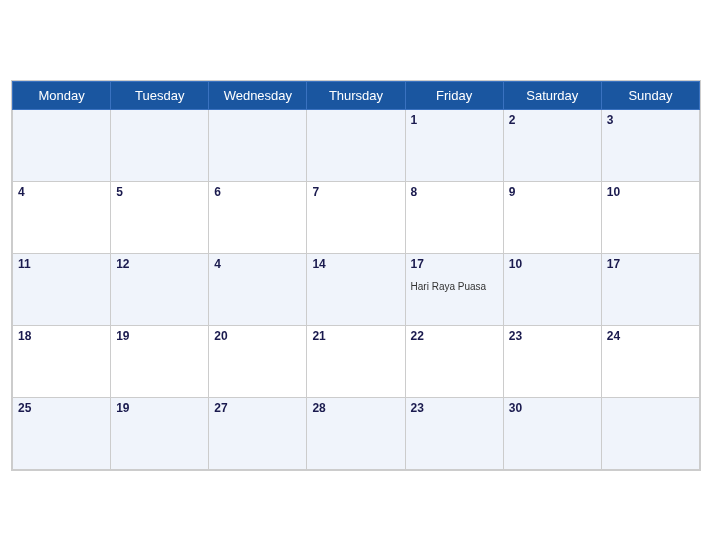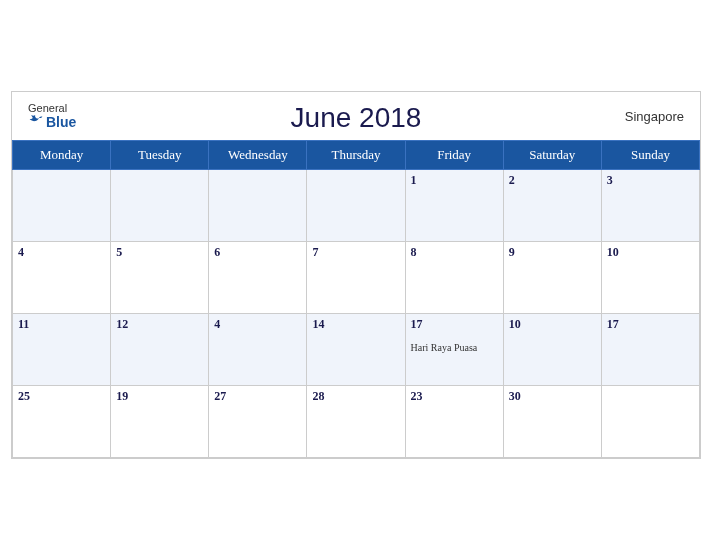--- a/index.html
+++ b/index.html
@@ -62,21 +62,20 @@
       align-items: center;
       gap: 2px;
     }
     .brand-bird {
       width: 16px;
       height: 16px;
     }
     .calendar-grid {
       width: 100%;
       border-collapse: collapse;
-      font-family: Liberation Serif, serif;
     }
     .calendar-grid th {
       background-color: #1a56a0;
       color: #fff;
       text-align: center;
       padding: 6px 4px;
       font-size: 13px;
       font-weight: normal;
       border: 1px solid #3a72c0;
     }
@@ -107,33 +106,20 @@
       display: block;
     }
     td.empty {
       background-color: inherit;
     }
   </style>
 </head>
 <body>
 
 <div class="calendar-container">
-  <div class="calendar-header">
-    <div class="brand">
-      <span class="brand-general">General</span>
-      <div class="brand-blue">
-        <svg class="brand-bird" viewBox="0 0 20 20" xmlns="http://www.w3.org/2000/svg">
-          <path d="M18 4c-1 1.5-2.5 2-4 1.5C13 7 11 9 9 9.5 7 10 4 9 2 7c1.5 0 3-.5 4-1.5C5 4 4 2 4 2c2 1 3.5 1 5 0-.5 1.5 0 3 1.5 4 1 .5 2 .5 3 0C14 4.5 16 3 18 4z" fill="#1a56a0"></path>
-        </svg>
-        <span>Blue</span>
-      </div>
-    </div>
-    <h1 class="calendar-title">June 2018</h1>
-    <span class="calendar-location">Singapore</span>
-  </div>
   <table class="calendar-grid">
     <thead>
       <tr>
       <th>Monday</th>
           <th>Tuesday</th>
           <th>Wednesday</th>
           <th>Thursday</th>
           <th>Friday</th>
           <th>Saturday</th>
           <th>Sunday</th>
@@ -197,20 +183,43 @@
           </td>
           <td>
             <span class="day-num">10</span>
           </td>
           <td>
             <span class="day-num">17</span>
           </td>
         </tr>
         <tr>
           <td>
+            <span class="day-num">18</span>
+          </td>
+          <td>
+            <span class="day-num">19</span>
+          </td>
+          <td>
+            <span class="day-num">20</span>
+          </td>
+          <td>
+            <span class="day-num">21</span>
+          </td>
+          <td>
+            <span class="day-num">22</span>
+          </td>
+          <td>
+            <span class="day-num">23</span>
+          </td>
+          <td>
+            <span class="day-num">24</span>
+          </td>
+        </tr>
+        <tr>
+          <td>
             <span class="day-num">25</span>
           </td>
           <td>
             <span class="day-num">19</span>
           </td>
           <td>
             <span class="day-num">27</span>
           </td>
           <td>
             <span class="day-num">28</span>

